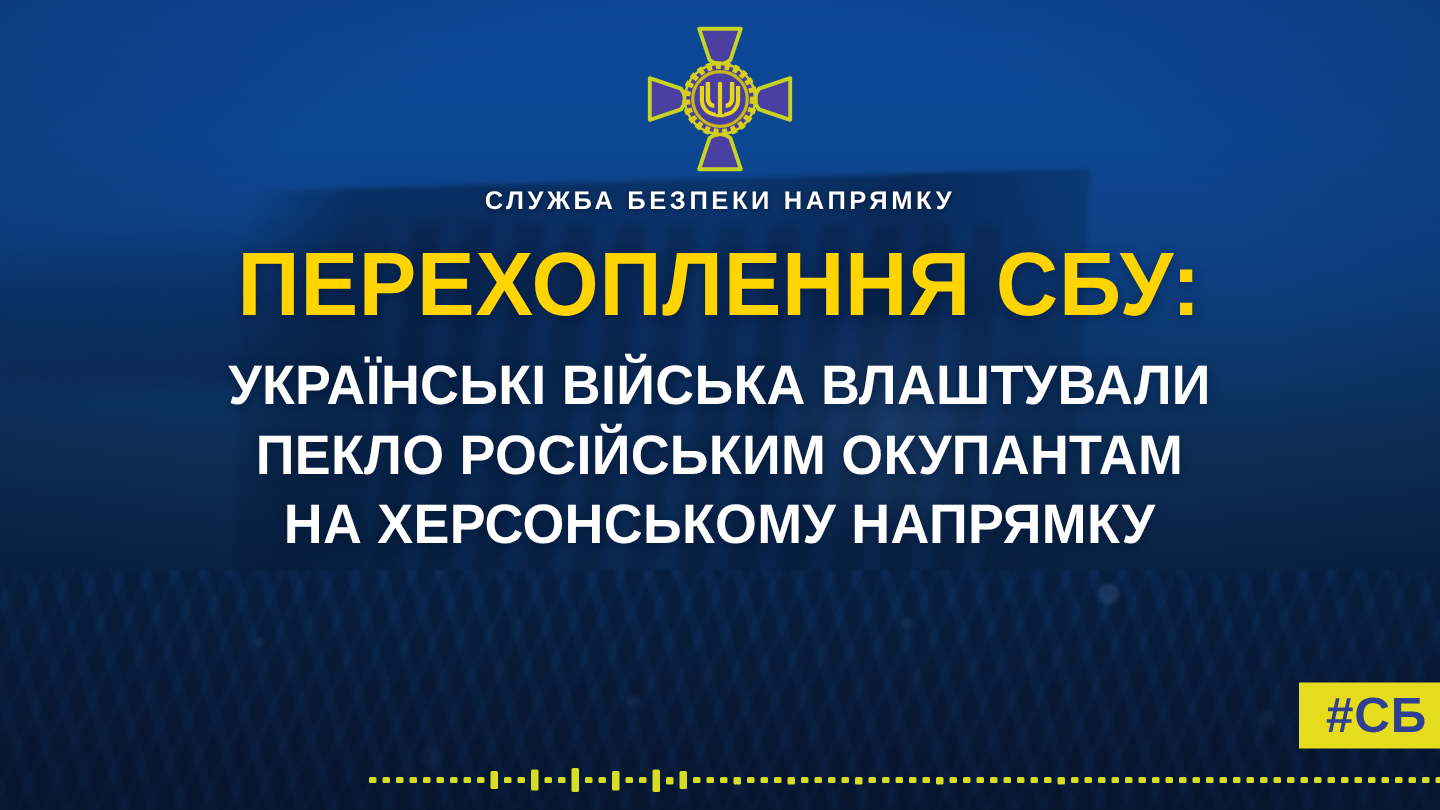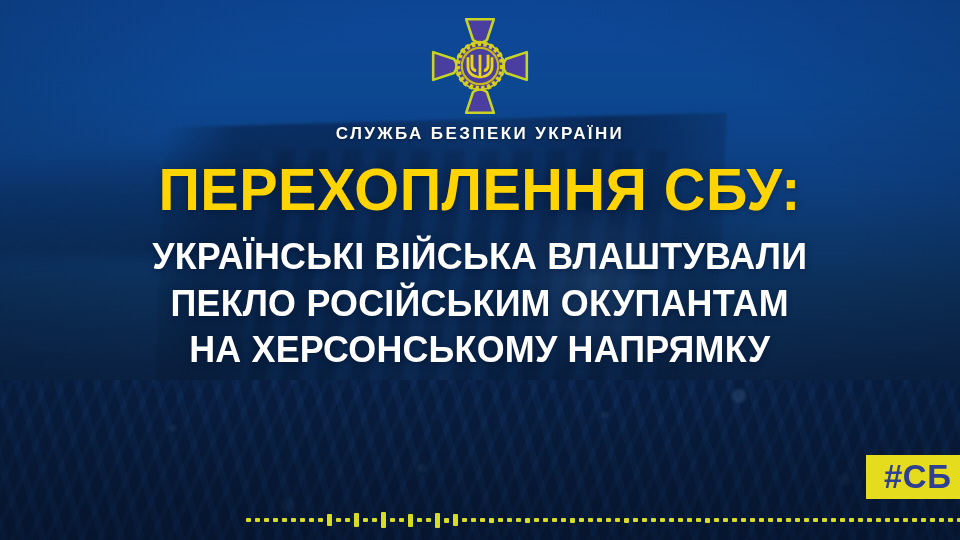--- a/index.html
+++ b/index.html
@@ -208,21 +208,21 @@
           <rect x="58.4" y="47" width="3.2" height="26" rx="1"></rect>
           <path d="M49 47 h3.4 v12.5 c0 2.6 1.6 4 3.2 4.2 V67 c-4 -0.3 -6.6 -3.2 -6.6 -7.4 Z"></path>
           <path d="M71 47 h-3.4 v12.5 c0 2.6 -1.6 4 -3.2 4.2 V67 c4 -0.3 6.6 -3.2 6.6 -7.4 Z"></path>
           <path d="M44.5 50 h3.2 v10.5 c0 5.8 4.2 9.6 9.1 10 V73.6 c-7.2 -0.5 -12.3 -5.8 -12.3 -13 Z"></path>
           <path d="M75.5 50 h-3.2 v10.5 c0 5.8 -4.2 9.6 -9.1 10 V73.6 c7.2 -0.5 12.3 -5.8 12.3 -13 Z"></path>
           <rect x="56.6" y="71.5" width="6.8" height="2.6" rx="1"></rect>
         </g>
       </g>
     </svg>
 
-    <div class="org-name">СЛУЖБА БЕЗПЕКИ УКРАЇНИ</div>
+    <div class="org-name">СЛУЖБА БЕЗПЕКИ НАПРЯМКУ</div>
 
     <div class="headline">ПЕРЕХОПЛЕННЯ СБУ:</div>
 
     <div class="subtitle">
       <div>УКРАЇНСЬКІ ВІЙСЬКА ВЛАШТУВАЛИ</div>
       <div>ПЕКЛО РОСІЙСЬКИМ ОКУПАНТАМ</div>
       <div>НА ХЕРСОНСЬКОМУ НАПРЯМКУ</div>
     </div>
   </div>
 

